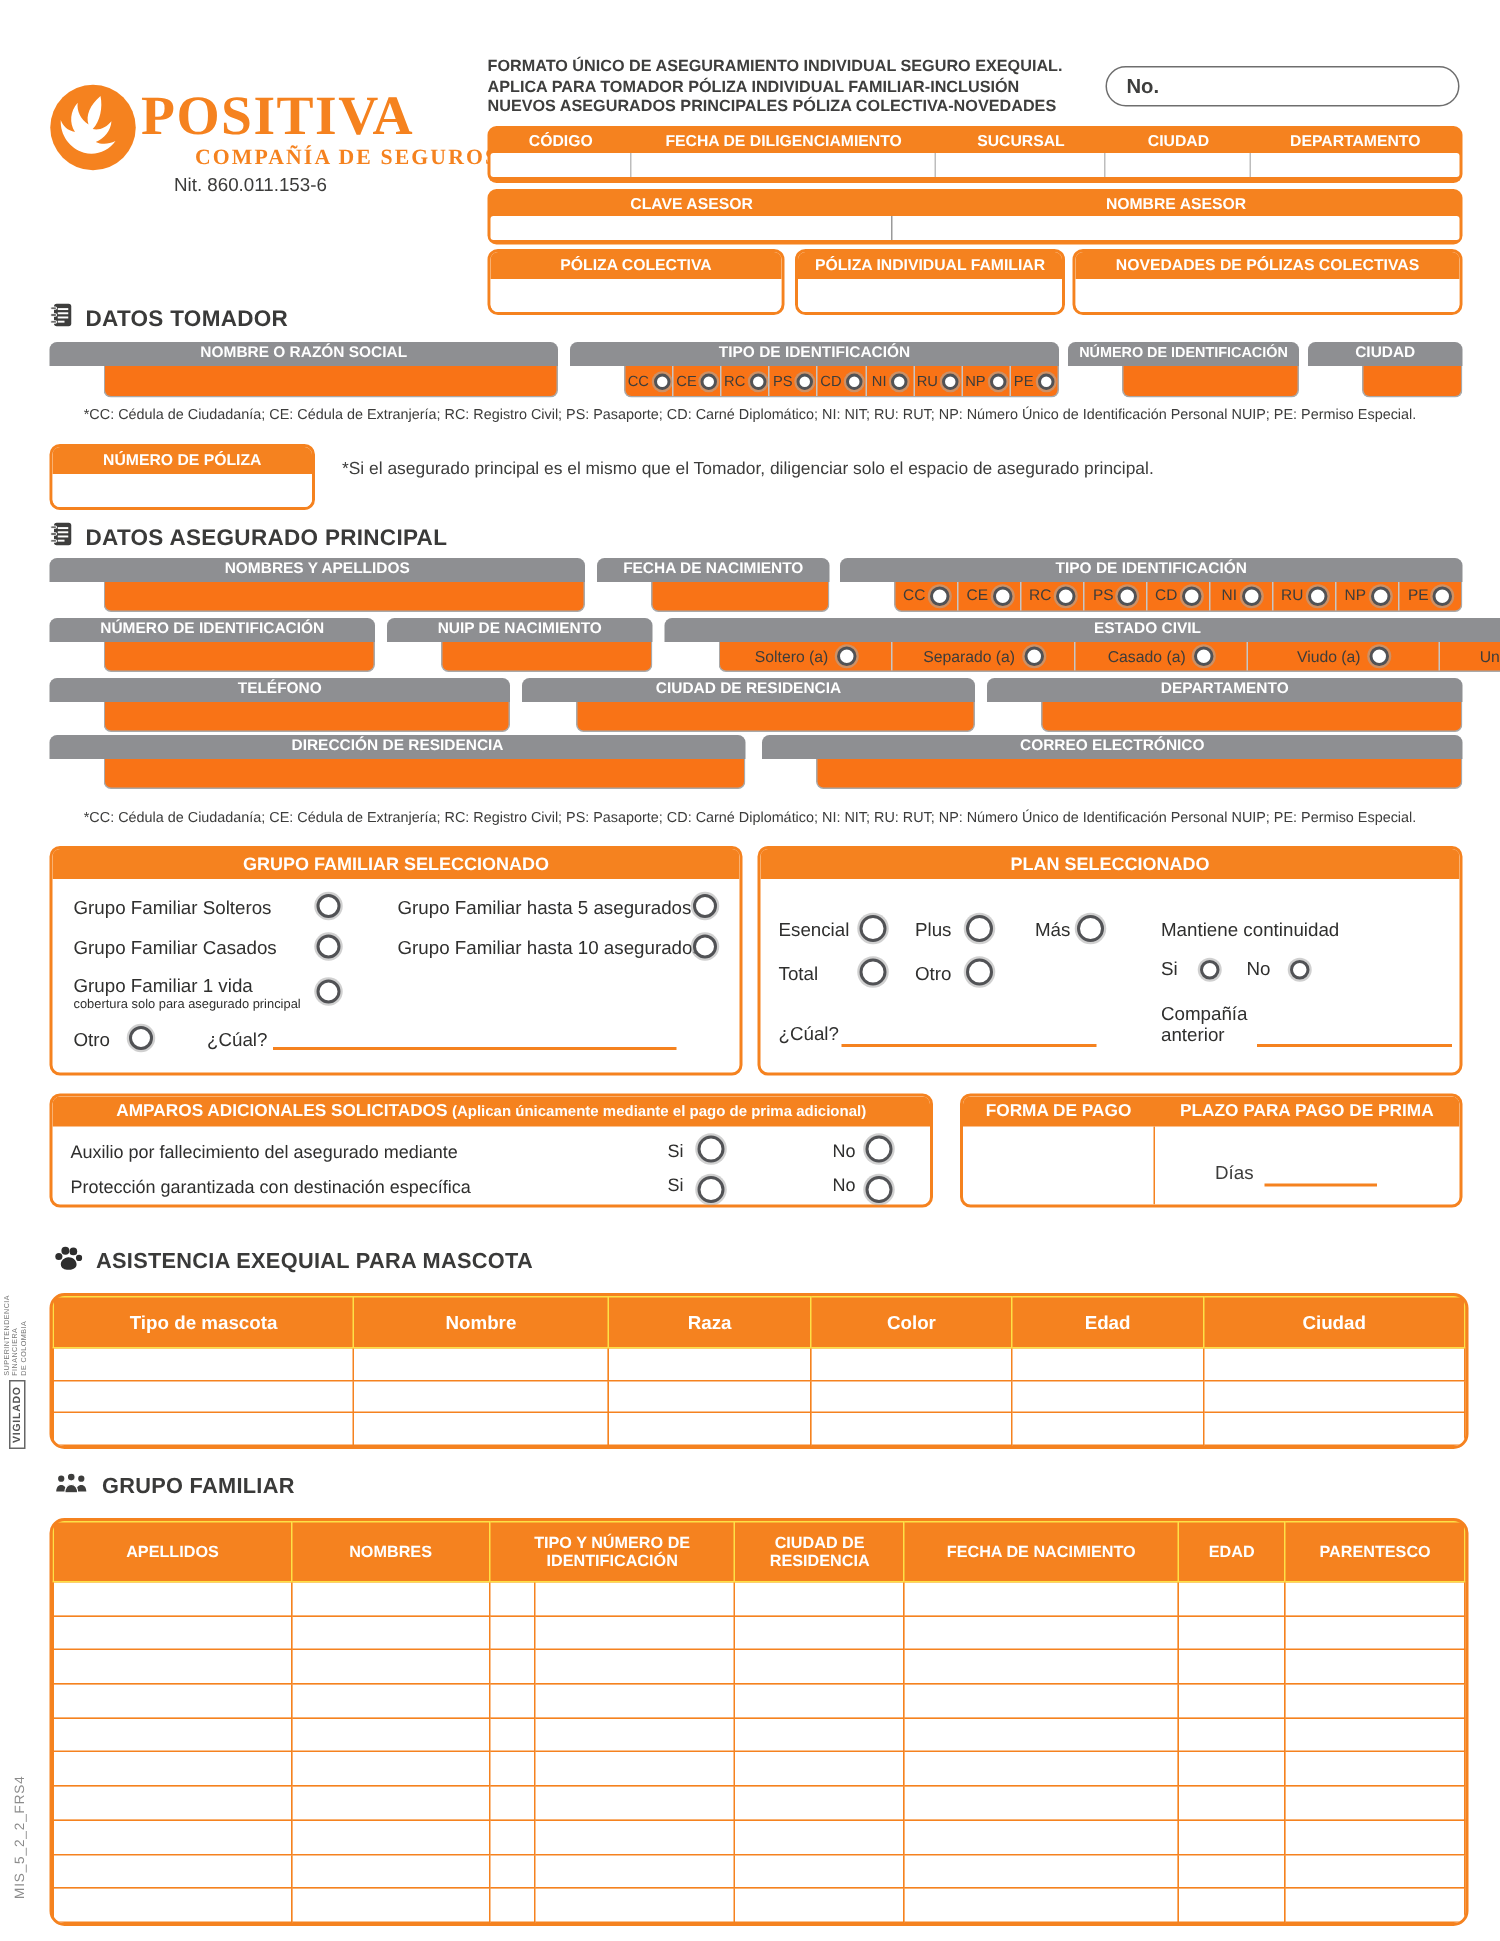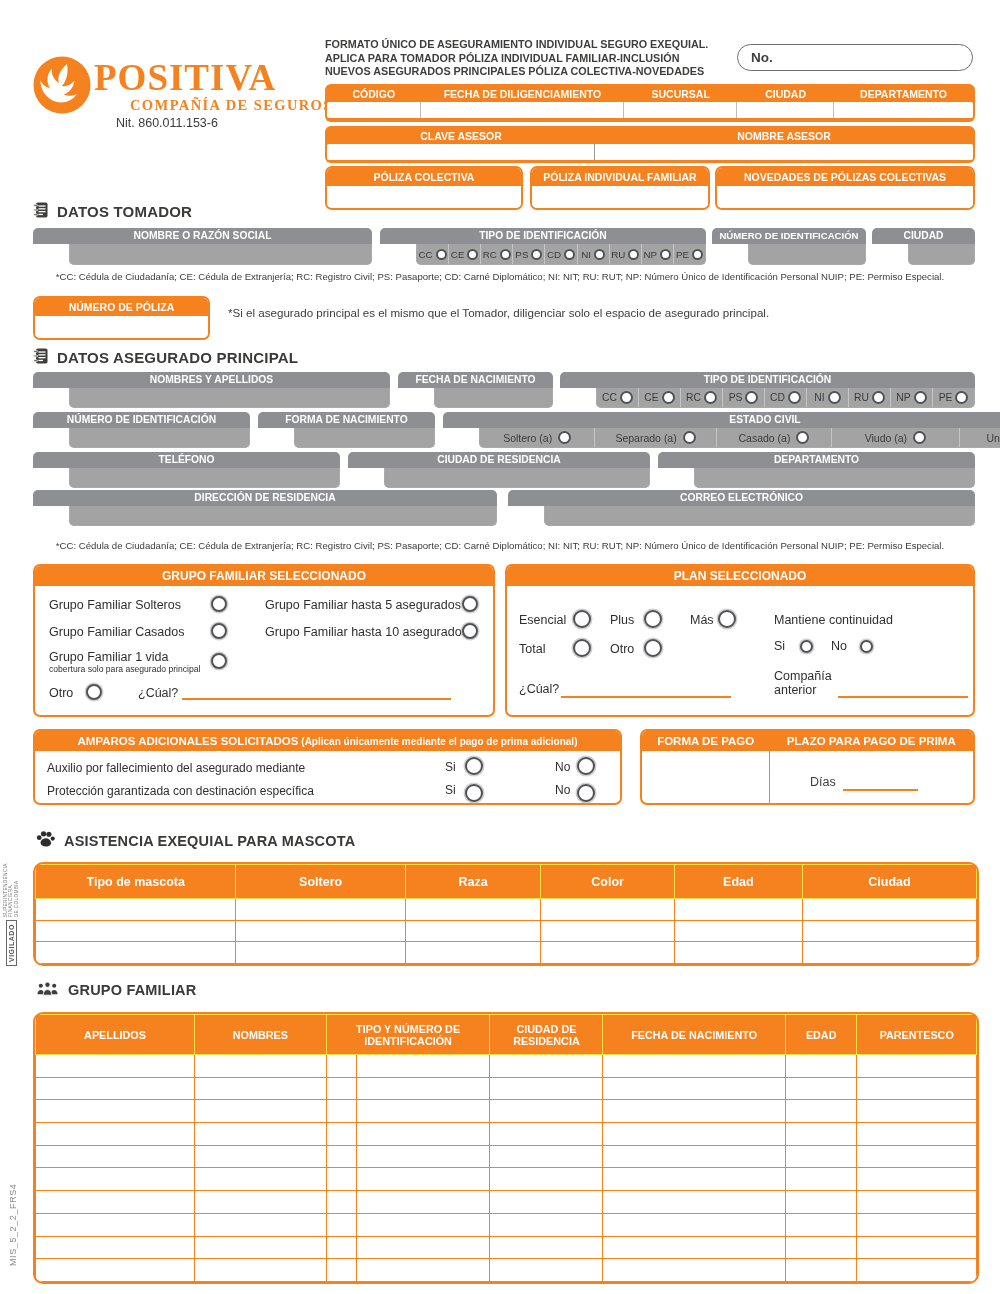--- a/index.html
+++ b/index.html
@@ -33,21 +33,21 @@
   .obox{position:absolute;border:2px solid #F5821F;border-radius:7px;background:#fff;
         overflow:hidden;box-sizing:border-box;}
   .ob-head{background:#F5821F;color:#fff;font-weight:bold;font-size:10.5px;text-align:center;
            height:18px;line-height:18px;}
   .ob-body{background:#fff;}
 
   
   .gbox{position:absolute;box-sizing:border-box;}
   .gb-head{background:#8E8F92;color:#fff;font-weight:bold;font-size:10.3px;text-align:center;
            height:16px;line-height:16px;border-radius:5px 5px 0 0;}
-  .gb-body{background:#a3a3a3;border:1px solid #A9A9A9;border-top:none;border-radius:0 0 5px 5px;
+  .gb-body{background:#f97316;border:1px solid #A9A9A9;border-top:none;border-radius:0 0 5px 5px;
            box-sizing:border-box;display:flex;align-items:flex-end;margin-left:36px;}
   .cells{display:flex;width:100%;height:100%;}
   .cells .idcell{flex:1;display:flex;align-items:center;justify-content:center;gap:3px;
                  border-right:1px solid #C6C6C6;font-size:9.8px;color:#3C3C3B;}
   .cells .idcell:last-child{border-right:none;}
   .cells .eccell{display:flex;align-items:center;justify-content:center;gap:6px;
                  border-right:1px solid #C6C6C6;font-size:10.5px;color:#3C3C3B;}
   .cells .eccell:last-child{border-right:none;}
 
   
@@ -302,21 +302,21 @@
           </div>
       </div>
     </div>
   </div>
 
   <div class="gbox" style="left:33px;top:412px;width:217px;height:36px;">
     <div class="gb-head">NÚMERO DE IDENTIFICACIÓN</div>
     <div class="gb-body" style="height:20px;"></div>
   </div>
   <div class="gbox" style="left:258px;top:412px;width:177px;height:36px;">
-    <div class="gb-head">FORMA DE NACIMIENTO</div>
+    <div class="gb-head">NUIP DE NACIMIENTO</div>
     <div class="gb-body" style="height:20px;"></div>
   </div>
   <div class="gbox" style="left:443px;top:412px;width:644px;height:36px;">
     <div class="gb-head">ESTADO CIVIL</div>
     <div class="gb-body" style="height:20px;padding:0;">
       <div class="cells">
         <div class="eccell" style="width:19%;">
             <span>Soltero (a)</span>
             <span class="radio r13"></span>
           </div>
@@ -460,21 +460,21 @@
         <col style="width:21.3%">
           <col style="width:18%">
           <col style="width:14.4%">
         <col style="width:14.2%">
           <col style="width:13.6%">
           <col style="width:18.5%">
       </colgroup>
       <thead>
         <tr style="height:34px;">
           <th style="font-size:12.5px;">Tipo de mascota</th>
-          <th style="font-size:12.5px;">Soltero</th>
+          <th style="font-size:12.5px;">Nombre</th>
           <th style="font-size:12.5px;">Raza</th>
           <th style="font-size:12.5px;">Color</th>
           <th style="font-size:12.5px;">Edad</th>
           <th style="font-size:12.5px;">Ciudad</th>
         </tr>
       </thead>
       <tbody>
         <tr style="height:20px;">
             <td></td>
             <td></td>

